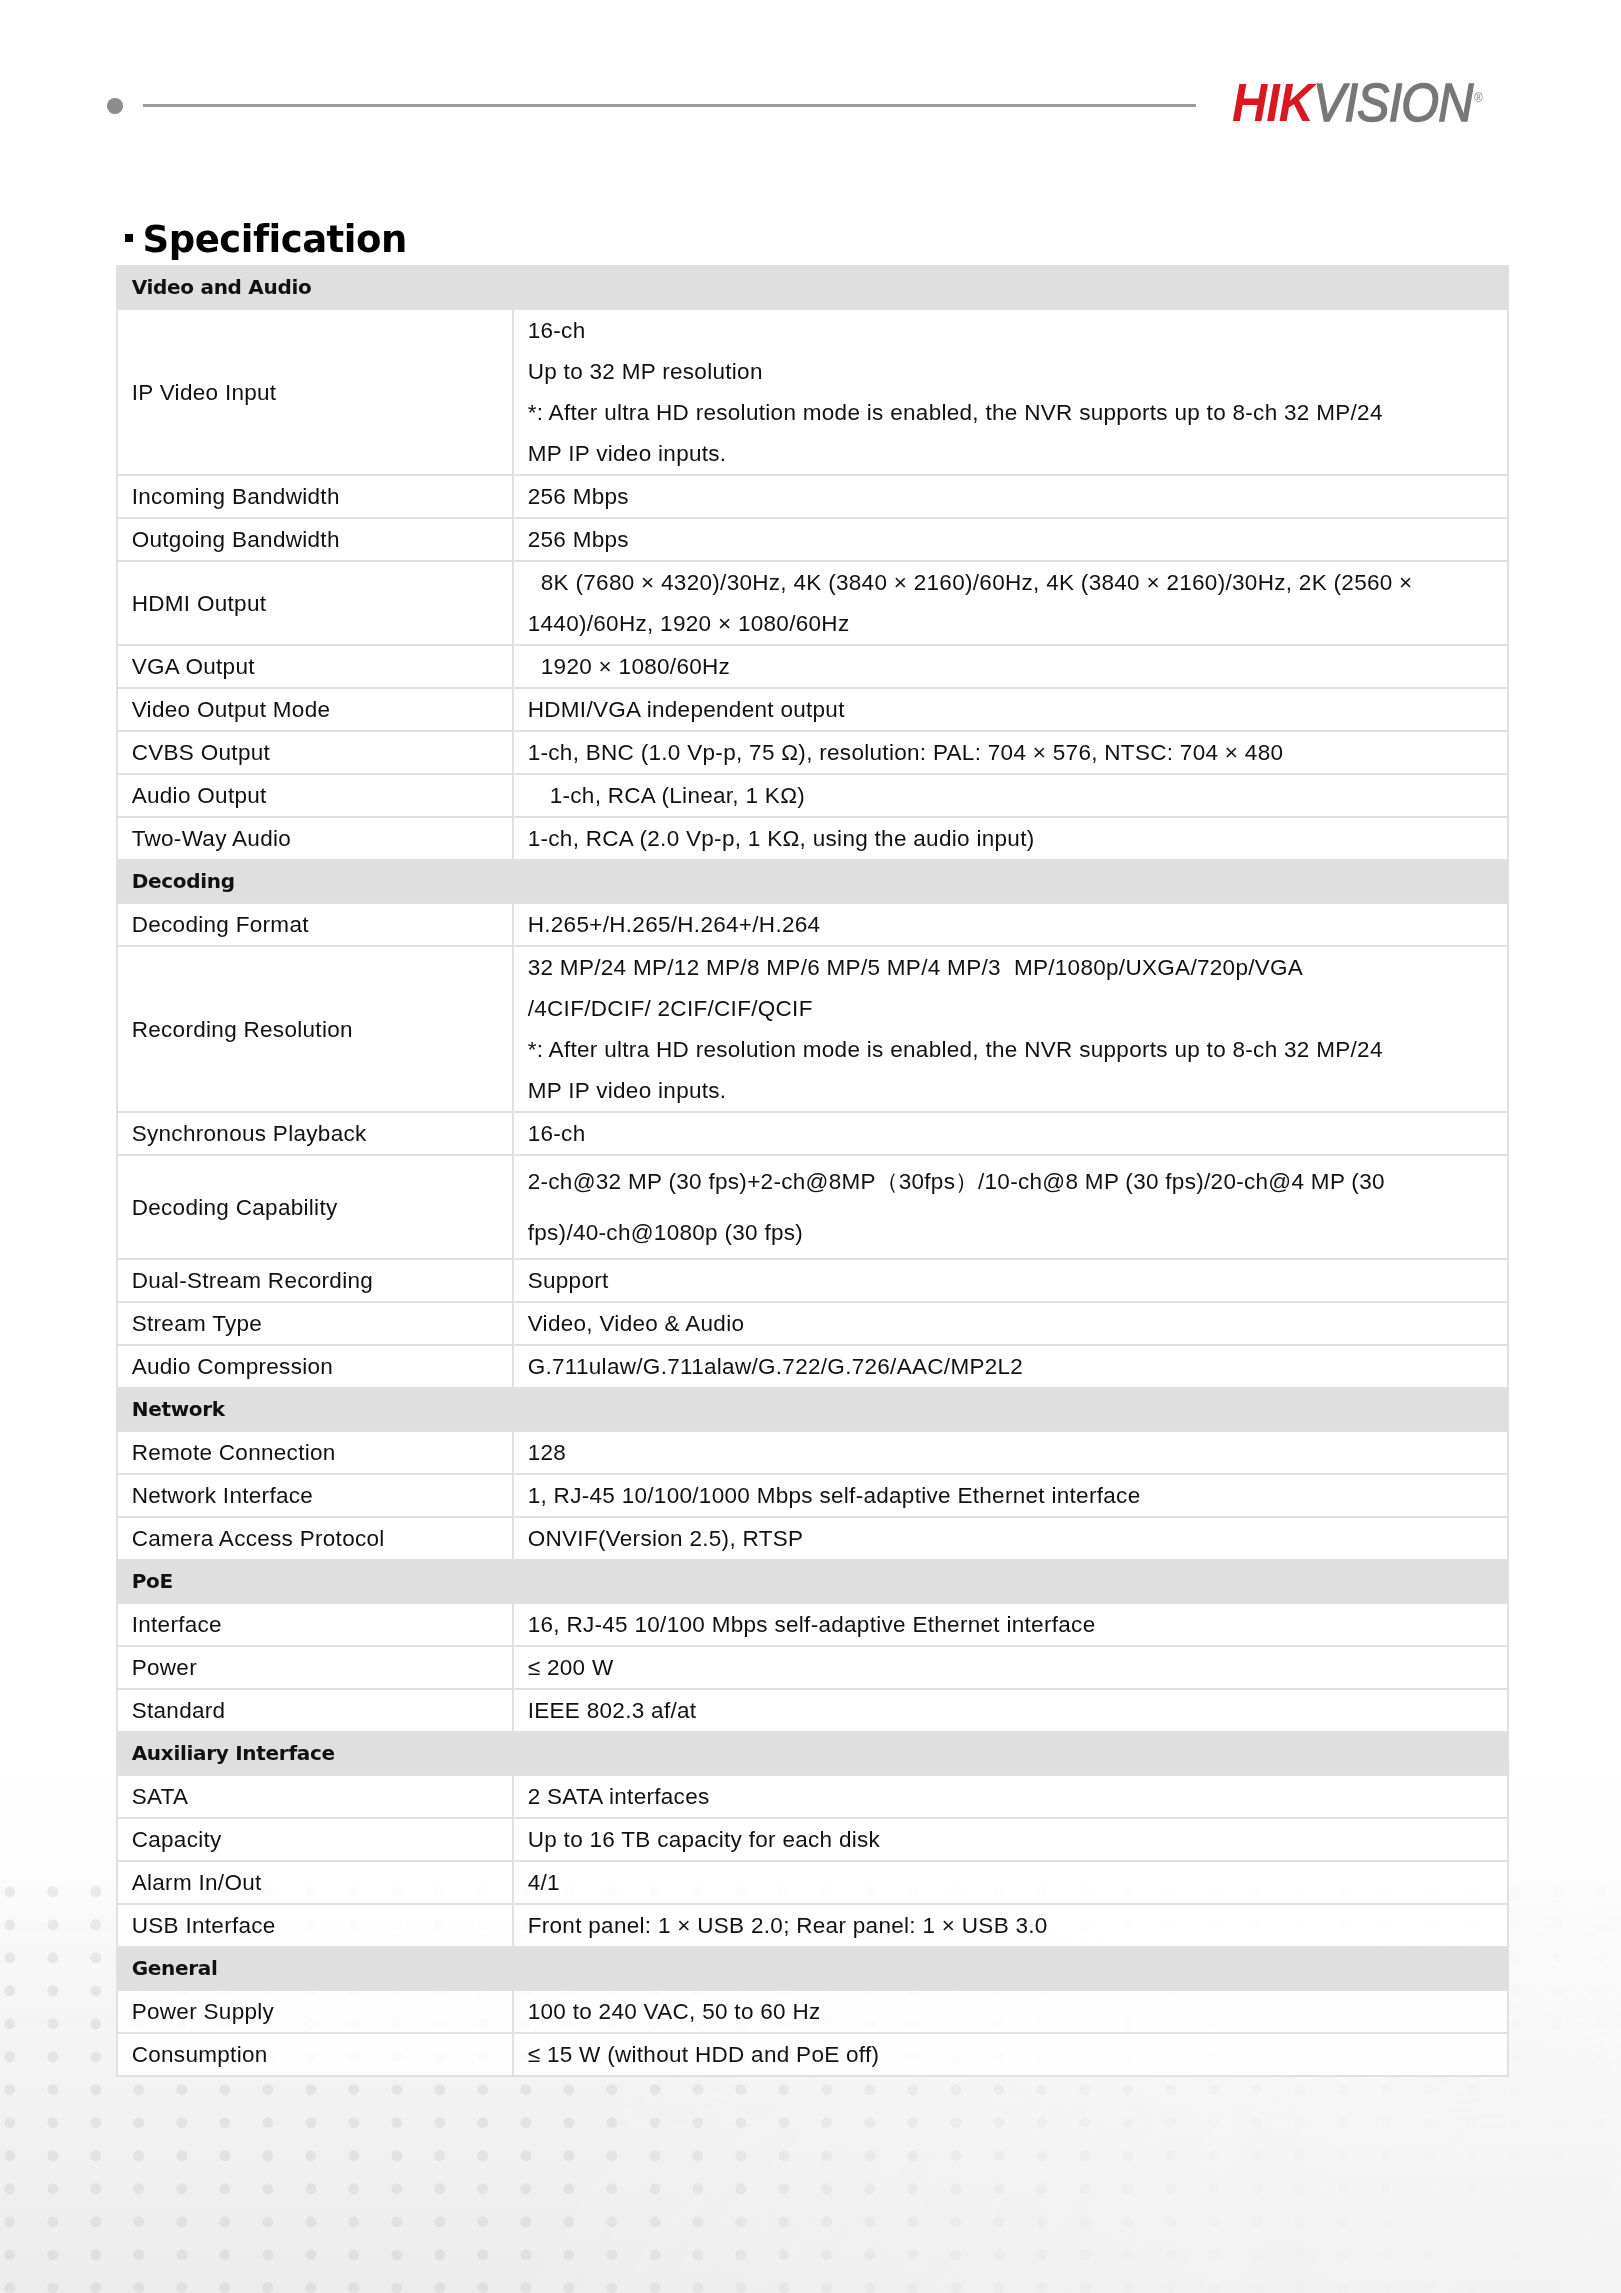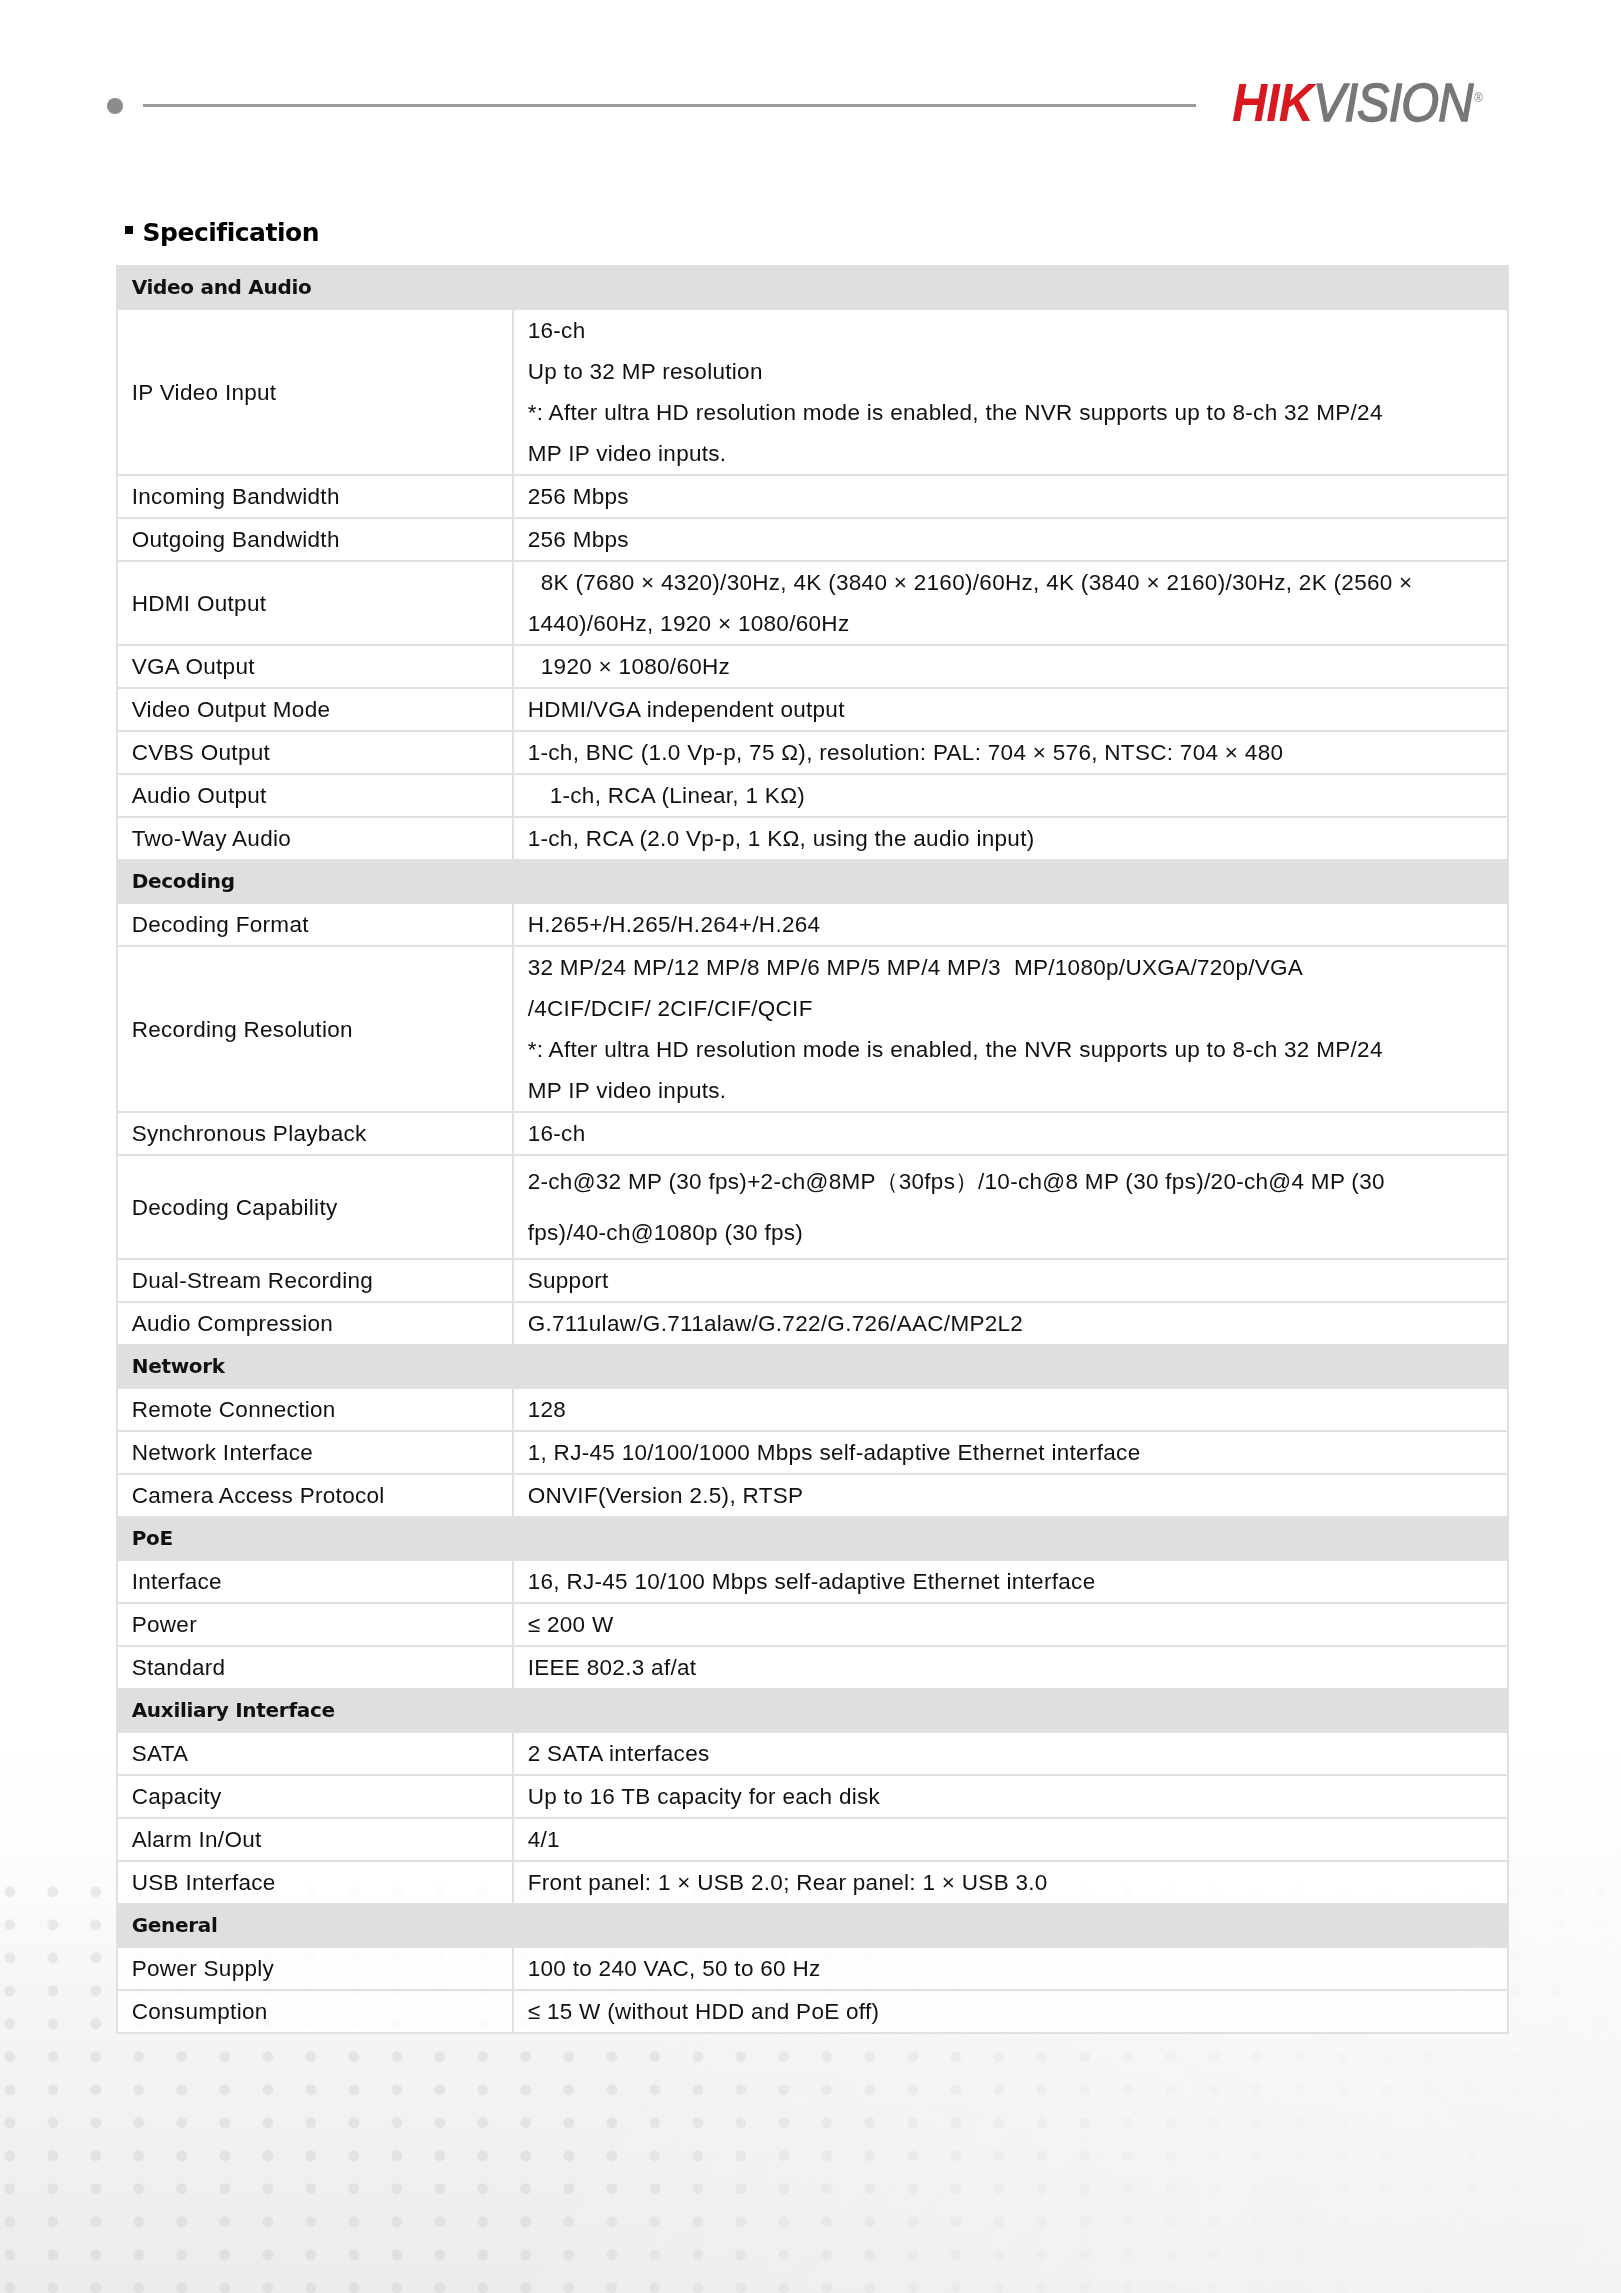--- a/index.html
+++ b/index.html
@@ -35,21 +35,21 @@
     position: absolute; left: 1232px; top: 76px; height: 53px; z-index: 1;
     font-family: "Liberation Sans", sans-serif; font-weight: bold; font-style: italic;
     font-size: 54px; letter-spacing: -1px; line-height: 53px;
     transform: scaleX(0.9); transform-origin: left center;
   }
   .logo .hik { color: #d7191f; }
   .logo .vision { color: #777777; font-weight: normal; -webkit-text-stroke: 1.5px #777; }
   .logo .reg { font-size: 12.7px; color: #777; vertical-align: top; font-style: normal; font-weight: normal; position: relative; top: -3.9px; left: 2px; }
   .section-title {
     position: absolute; left: 125px; top: 218px; z-index: 1;
-    font-family: "DejaVu Sans", sans-serif; font-weight: bold; font-size: 25px;
+    font-family: "DejaVu Sans", sans-serif; font-weight: bold; font-size: 37px;
     color: #000; letter-spacing: -0.5px;
   }
   .section-title .bullet {
     display: inline-block; width: 7.8px; height: 7.8px; background: #000;
     vertical-align: middle; margin-right: 9.8px; position: relative; top: -3.9px;
   }
   table.spec {
     position: absolute; left: 116px; top: 265px; width: 1391px; z-index: 1;
     border-collapse: collapse; table-layout: fixed;
     font-family: "Liberation Sans", sans-serif; font-size: 22.5px; color: #111;
@@ -183,20 +183,26 @@
           <div style="white-space: pre;">fps)/40-ch@1080p (30 fps)</div>
         </td>
       </tr>
       <tr class="row">
         <td class="lbl">Dual-Stream Recording</td>
         <td class="val">
           <div style="white-space: pre;">Support</div>
         </td>
       </tr>
       <tr class="row">
+        <td class="lbl">Stream Type</td>
+        <td class="val">
+          <div style="white-space: pre;">Video, Video &amp; Audio</div>
+        </td>
+      </tr>
+      <tr class="row">
         <td class="lbl">Audio Compression</td>
         <td class="val">
           <div style="white-space: pre;">G.711ulaw/G.711alaw/G.722/G.726/AAC/MP2L2</div>
         </td>
       </tr>
       <tr class="group">
         <td colspan="2">Network</td>
       </tr>
       <tr class="row">
         <td class="lbl">Remote Connection</td>

